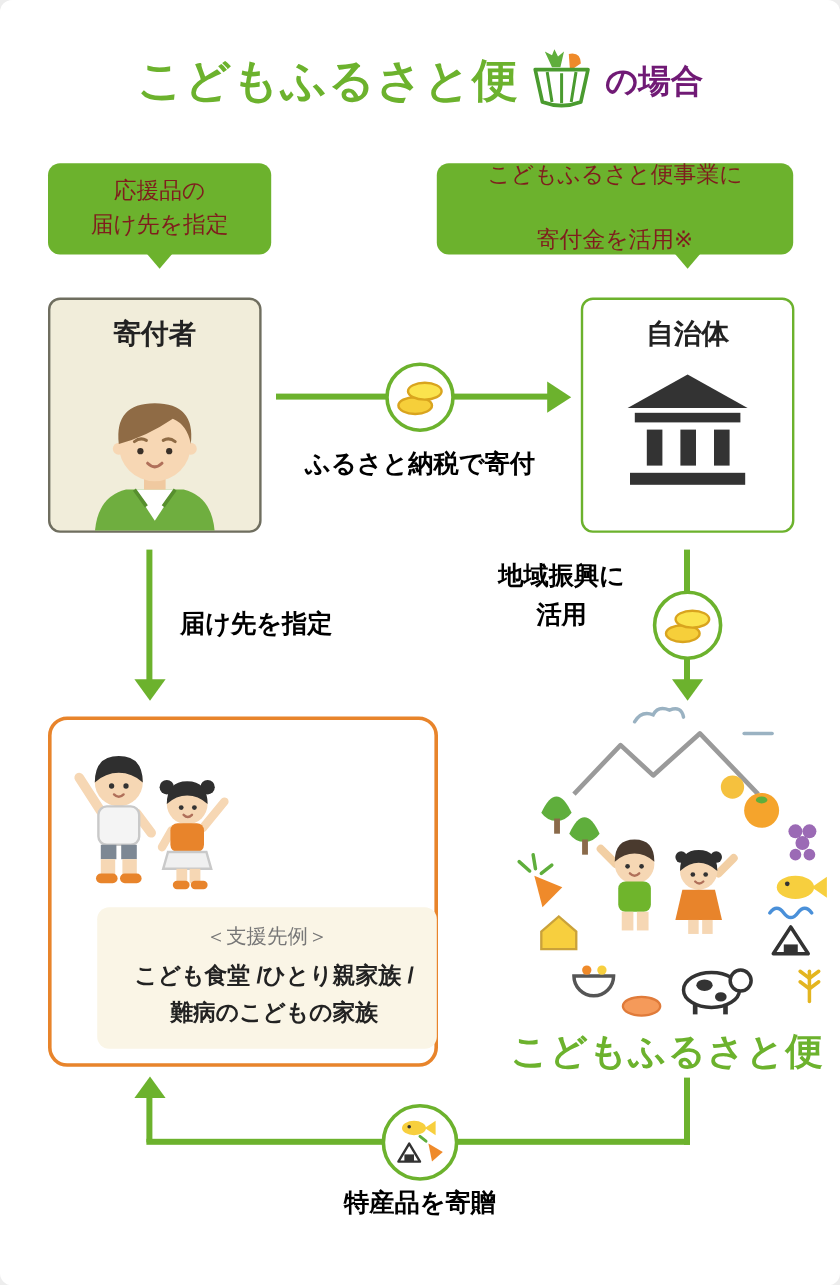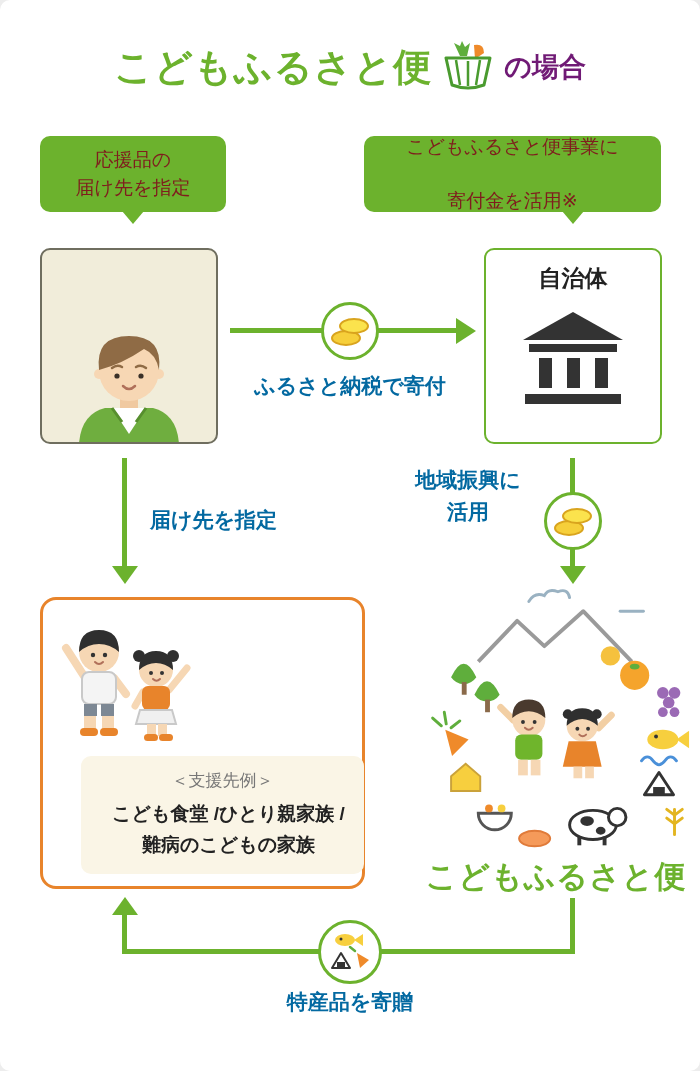--- a/index.html
+++ b/index.html
@@ -25,21 +25,21 @@
   .bank-icon{display:block;margin:16px auto 0;}
   .line{position:absolute;background:var(--green);z-index:1;}
   .head{position:absolute;width:0;height:0;z-index:1;}
   .head-right{border-top:13px solid transparent;border-bottom:13px solid transparent;border-left:20px solid var(--green);}
   .head-down{border-left:13px solid transparent;border-right:13px solid transparent;border-top:18px solid var(--green);}
   .head-up{border-left:13px solid transparent;border-right:13px solid transparent;border-bottom:18px solid var(--green);}
   .coin-circle{position:absolute;width:58px;height:58px;border-radius:50%;background:#fff;border:3px solid var(--green);
                display:flex;align-items:center;justify-content:center;z-index:3;}
   .food-circle{position:absolute;width:64px;height:64px;border-radius:50%;background:#fff;border:3px solid var(--green);
                display:flex;align-items:center;justify-content:center;z-index:3;}
-  .flow-label{position:absolute;font-weight:700;color:#0369a1;font-size:21px;text-align:center;z-index:2;font-family:Liberation Serif, serif;}
+  .flow-label{position:absolute;font-weight:700;color:#000000;font-size:21px;text-align:center;z-index:2;}
   .flow-label span{display:block;}
   .recipient{position:absolute;left:40px;top:597px;width:325px;height:292px;background:#fff;border:3px solid var(--orange);border-radius:16px;}
   .kids{position:absolute;left:8px;top:12px;}
   .recipient-title{position:absolute;left:162px;top:38px;font-size:30px;font-weight:800;color:#222;line-height:1.3;}
   .recipient-title span{display:block;}
   .examples{position:absolute;left:18px;top:156px;width:283px;height:118px;background:#faf5e6;border-radius:10px;text-align:center;padding-top:13px;margin-left:20px;}
   .examples-heading{color:#777;font-size:17px;font-weight:500;}
   .examples-text{margin-top:6px;font-size:19px;font-weight:700;color:#222;line-height:1.65;padding-left:12px;}
   .examples-text span{display:block;}
   .community{position:absolute;left:420px;top:584px;width:272px;height:272px;}
@@ -68,20 +68,21 @@
     <span>届け先を指定</span>
     <div class="pt pt-center"></div>
   </div>
   <div class="bubble bubble-right">
     <span>こどもふるさと便事業に</span>
     <span>寄付金を活用※</span>
     <div class="pt pt-muni"></div>
   </div>
 
   <div class="box box-donor">
+    <div class="box-title">寄付者</div>
     <svg class="donor-illustration" width="150" height="118" viewBox="0 0 150 118">
       <path d="M25 118 q2 -30 26 -36 h48 q24 6 26 36 z" fill="#6fae3f"></path>
       <path d="M58 82 h34 l-17 26 z" fill="#fff"></path>
       <path d="M58 82 l10 14 M92 82 l-10 14" stroke="#578f2e" stroke-width="3"></path>
       <rect x="66" y="66" width="18" height="16" fill="#f0c9a0"></rect>
       <circle cx="45" cy="48" r="5" fill="#f7d7b4"></circle>
       <circle cx="105" cy="48" r="5" fill="#f7d7b4"></circle>
       <circle cx="75" cy="45" r="30" fill="#f7d7b4"></circle>
       <path d="M45 44 q-4 -34 30 -34 q34 0 30 34 q-3 -16 -15 -21 q-22 15 -45 21" fill="#8f6b45"></path>
       <circle cx="63" cy="50" r="2.6" fill="#3a3028"></circle>

